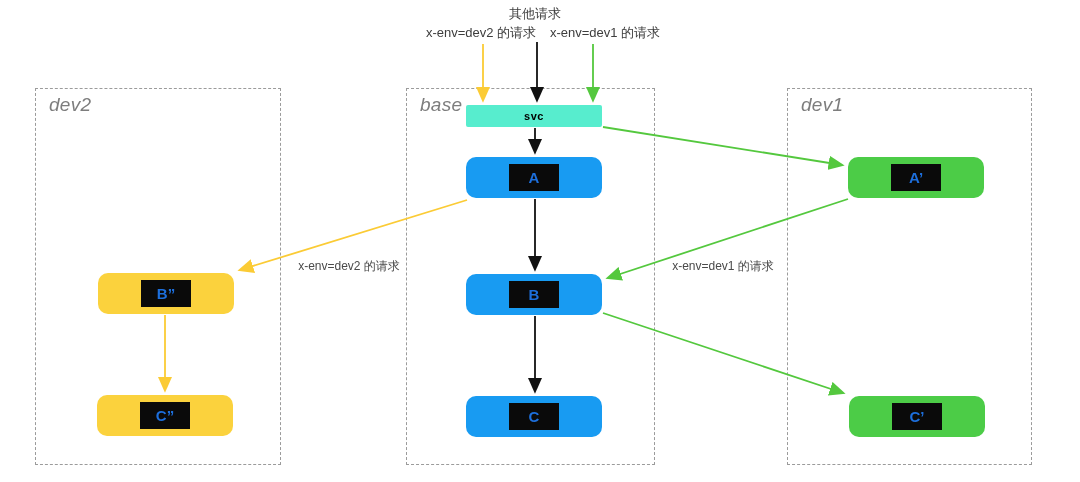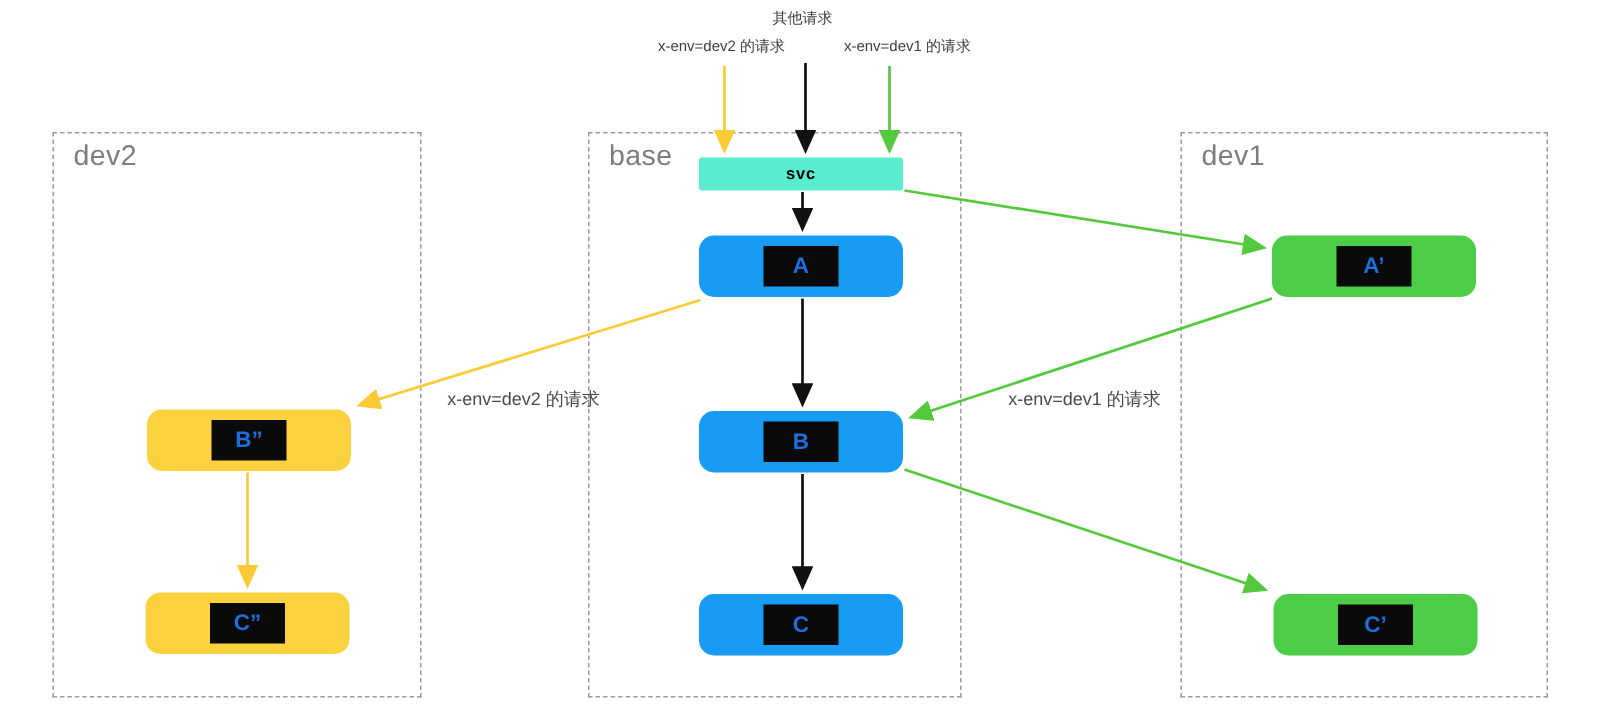--- a/index.html
+++ b/index.html
@@ -18,61 +18,61 @@
   }
   html,body{margin:0;padding:0;background:#fff;}
   .canvas{
     position:relative;width:1080px;height:482px;background:#ffffff;overflow:hidden;
     font-family:"Liberation Sans",sans-serif;
   }
   .group{
     position:absolute;border:1.6px dashed var(--group-border);box-sizing:border-box;background:transparent;
   }
   .group-label{
-    position:absolute;left:13px;top:5px;font-size:19px;color:var(--group-label);letter-spacing:.3px;
+    position:absolute;left:13px;top:5px;font-size:19px;color:var(--group-label);letter-spacing:.3px;font-style:italic;
   }
   .node{
     position:absolute;width:136px;height:41px;border-radius:10px;
     display:flex;align-items:center;justify-content:center;box-sizing:border-box;
   }
   .node.blue{background:var(--node-blue);}
   .node.yellow{background:var(--node-yellow);}
   .node.green{background:var(--node-green);}
   .chip{
     width:50px;height:27px;background:var(--chip-bg);
     display:flex;align-items:center;justify-content:center;
     color:var(--chip-text);font-weight:bold;font-size:15px;
   }
   .svcbar{
     position:absolute;left:466px;top:105px;width:136px;height:22px;background:var(--svc-bar);
     display:flex;align-items:center;justify-content:center;border-radius:2px;text-align:right;
   }
   .svcbar span{font-size:11px;font-weight:bold;color:#000;letter-spacing:.5px;}
   .toplabel{
     position:absolute;transform:translateX(-50%);white-space:nowrap;
-    font-size:10px;color:var(--label-text);
+    font-size:13px;color:var(--label-text);
   }
   .edgelabel{
     position:absolute;transform:translateX(-50%);white-space:nowrap;
     font-size:12px;color:#4A4A4A;
   }
   svg.arrows{position:absolute;left:0;top:0;pointer-events:none;}
   svg .k{stroke:var(--arrow-black);stroke-width:1.8;}
   svg .y{stroke:var(--arrow-yellow);stroke-width:1.8;}
   svg .g{stroke:var(--arrow-green);stroke-width:1.8;}
 </style>
 </head>
 <body>
 
 <div class="canvas">
 
   <div class="group" style="left:35px;top:88px;width:246px;height:377px;">
     <div class="group-label">dev2</div>
   </div>
-  <div class="group" style="left:392px;top:88px;width:249px;height:377px;">
+  <div class="group" style="left:406px;top:88px;width:249px;height:377px;">
     <div class="group-label">base</div>
   </div>
   <div class="group" style="left:787px;top:88px;width:245px;height:377px;">
     <div class="group-label">dev1</div>
   </div>
 
   <div class="toplabel" style="left:535px;top:5px;">其他请求</div>
   <div class="toplabel" style="left:481px;top:24px;">x-env=dev2 的请求</div>
   <div class="toplabel" style="left:605px;top:24px;">x-env=dev1 的请求</div>
 

